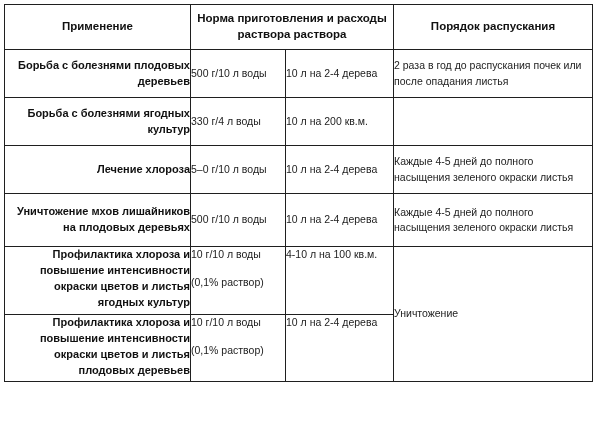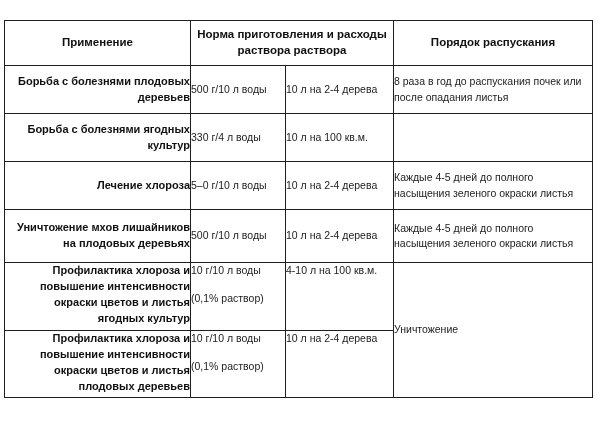--- a/index.html
+++ b/index.html
@@ -10,21 +10,21 @@
   body {
     width: 600px;
     height: 439px;
     font-family: "Liberation Sans", sans-serif;
     color: #1a1a1a;
     overflow: hidden;
   }
   .table-wrap {
     position: absolute;
     left: 4px;
-    top: 20px;
+    top: 4px;
     width: 588px;
   }
   table.app-table {
     width: 588px;
     border-collapse: collapse;
     table-layout: fixed;
     background: #ffffff;
   }
   table.app-table td,
   table.app-table th {
@@ -95,27 +95,27 @@
         <th class="hdr-cell" colspan="2">Норма приготовления и расходы раствора раствора</th>
         <th class="hdr-cell">Порядок распускания</th>
       </tr>
     </thead>
     <tbody>
 
       <tr class="r1">
         <td class="cell bold mid">Борьба с болезнями плодовых деревьев</td>
         <td class="cell mid">500 г/10 л воды</td>
         <td class="cell mid">10 л на 2-4 дерева</td>
-        <td class="cell mid">8 раза в год до распускания почек или после опадания листья</td>
+        <td class="cell mid">2 раза в год до распускания почек или после опадания листья</td>
       </tr>
 
       <tr class="r2">
         <td class="cell bold mid">Борьба с болезнями ягодных культур</td>
         <td class="cell mid">330 г/4 л воды</td>
-        <td class="cell mid">10 л на 100 кв.м.</td>
+        <td class="cell mid">10 л на 200 кв.м.</td>
         <td class="cell mid empty-cell"></td>
       </tr>
 
       <tr class="r3">
         <td class="cell bold mid">Лечение хлороза</td>
         <td class="cell mid">5–0 г/10 л воды</td>
         <td class="cell mid">10 л на 2-4 дерева</td>
         <td class="cell mid">Каждые 4-5 дней до полного насыщения зеленого окраски листья</td>
       </tr>
 

